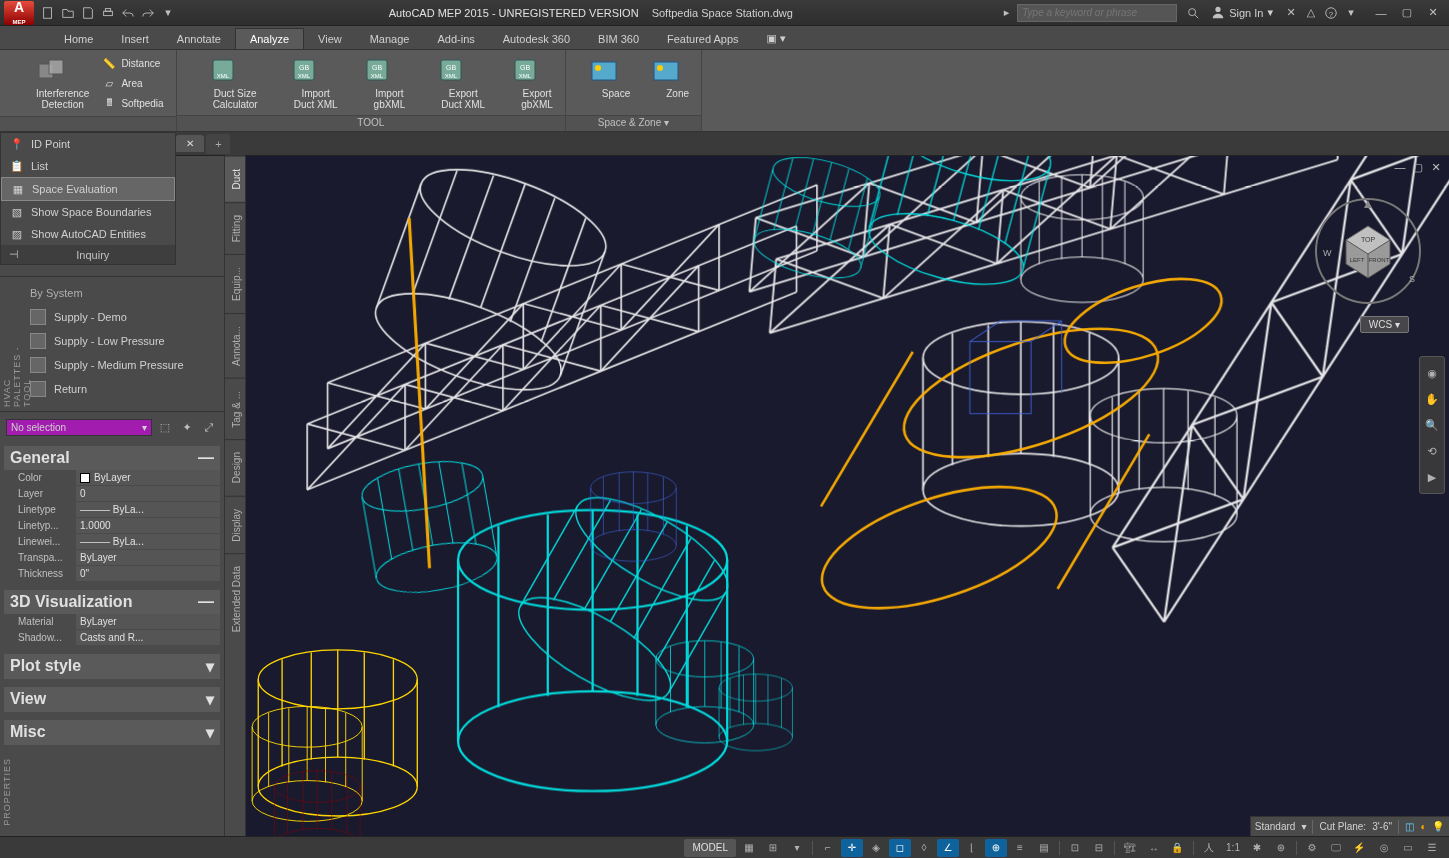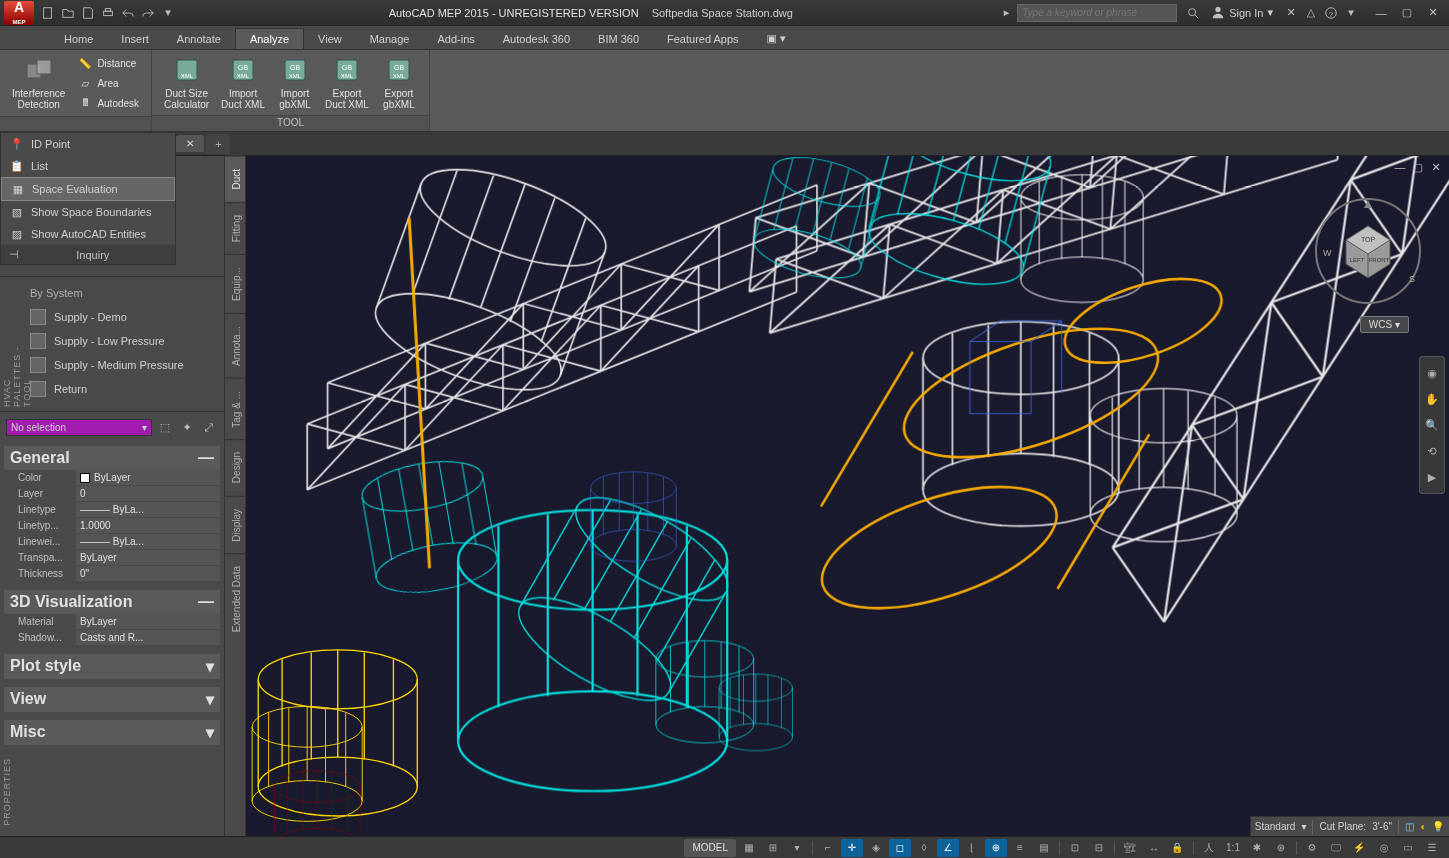--- a/index.html
+++ b/index.html
@@ -25,21 +25,21 @@
 .ribbon-tab { padding:4px 14px; color:#d0d0d0; cursor:pointer; font-size:11px; }
 .ribbon-tab.active { background:#5a5a5a; border:1px solid #333; border-bottom:none; color:#fff; }
 
 
 .ribbon { height:82px; background:#5a5a5a; display:flex; border-bottom:1px solid #333; }
 .ribbon-group { border-right:1px solid #444; display:flex; flex-direction:column; }
 .ribbon-group-body { flex:1; display:flex; align-items:flex-start; padding:2px 6px; }
 .ribbon-group-label { height:16px; text-align:center; font-size:10px; color:#c0c0c0; background:#525252; border-top:1px solid #444; padding:1px 4px; white-space:nowrap; }
 .ribbon-btn-big { display:flex; flex-direction:column; align-items:center; justify-content:flex-start; padding:2px 6px; cursor:pointer; min-width:48px; }
 .ribbon-btn-big .icon { width:32px; height:32px; display:flex; align-items:center; justify-content:center; margin-bottom:2px; }
-.ribbon-btn-big .lbl { font-size:10px; text-align:center; line-height:11px; color:#e0e0e0; }
+.ribbon-btn-big .lbl { font-size:10px; text-align:center; line-height:11px; color:#e0e0e0;margin-left:24px; }
 .ribbon-mini-row { display:flex; align-items:center; gap:4px; padding:1px 2px; font-size:10px; color:#e0e0e0; cursor:pointer; }
 .ribbon-mini-row .icon { width:16px; height:16px; display:flex; align-items:center; justify-content:center; }
 .ribbon-col { display:flex; flex-direction:column; gap:2px; padding:2px 4px; }
 
 
 .doc-tabs { height:24px; background:#3a3a3a; display:flex; align-items:center; padding-left:176px; border-bottom:1px solid #222; }
 .doc-tab { padding:3px 10px; background:#555; border-radius:3px 3px 0 0; margin-right:2px; display:flex; align-items:center; gap:6px; color:#ddd; font-size:10px; }
 .doc-new { width:24px; height:20px; background:#444; border-radius:3px 3px 0 0; display:flex; align-items:center; justify-content:center; color:#aaa; }
 
 
@@ -202,21 +202,21 @@
         <div class="ribbon-mini-row">
             <span class="icon">📏</span>
             <span>Distance</span>
           </div>
         <div class="ribbon-mini-row">
             <span class="icon">▱</span>
             <span>Area</span>
           </div>
         <div class="ribbon-mini-row">
             <span class="icon">🖩</span>
-            <span>Autodesk</span>
+            <span>Softpedia</span>
           </div>
       </div>
     </div>
     <div class="ribbon-group-label"></div>
   </div>
 
   <div class="ribbon-group">
     <div class="ribbon-group-body" id="hvac-btns">
         <div class="ribbon-btn-big">
           <div class="icon">
@@ -270,20 +270,43 @@
               <text x="16" y="24" text-anchor="middle" font-size="6" fill="#fff">XML</text>
             </svg>
           </div>
           <div class="lbl" style="white-space:pre-line">Export
 gbXML</div>
         </div>
       </div>
     <div class="ribbon-group-label">TOOL</div>
   </div>
 
+  <div class="ribbon-group">
+    <div class="ribbon-group-body" id="sz-btns">
+        <div class="ribbon-btn-big">
+          <div class="icon">
+            <svg viewBox="0 0 32 32">
+              <rect x="4" y="8" width="24" height="18" fill="#5ac" stroke="#258"></rect>
+              <circle cx="10" cy="14" r="3" fill="#fc0"></circle>
+            </svg>
+          </div>
+          <div class="lbl">Space</div>
+        </div>
+        <div class="ribbon-btn-big">
+          <div class="icon">
+            <svg viewBox="0 0 32 32">
+              <rect x="4" y="8" width="24" height="18" fill="#5ac" stroke="#258"></rect>
+              <circle cx="10" cy="14" r="3" fill="#fc0"></circle>
+            </svg>
+          </div>
+          <div class="lbl">Zone</div>
+        </div>
+      </div>
+    <div class="ribbon-group-label">Space &amp; Zone ▾</div>
+  </div>
 </div>
 
 <div class="inquiry-overlay">
   <div id="inq-list">
       <div class="inq-item">
         <span class="icon">📍</span>
         <span>ID Point</span>
       </div>
       <div class="inq-item">
         <span class="icon">📋</span>

